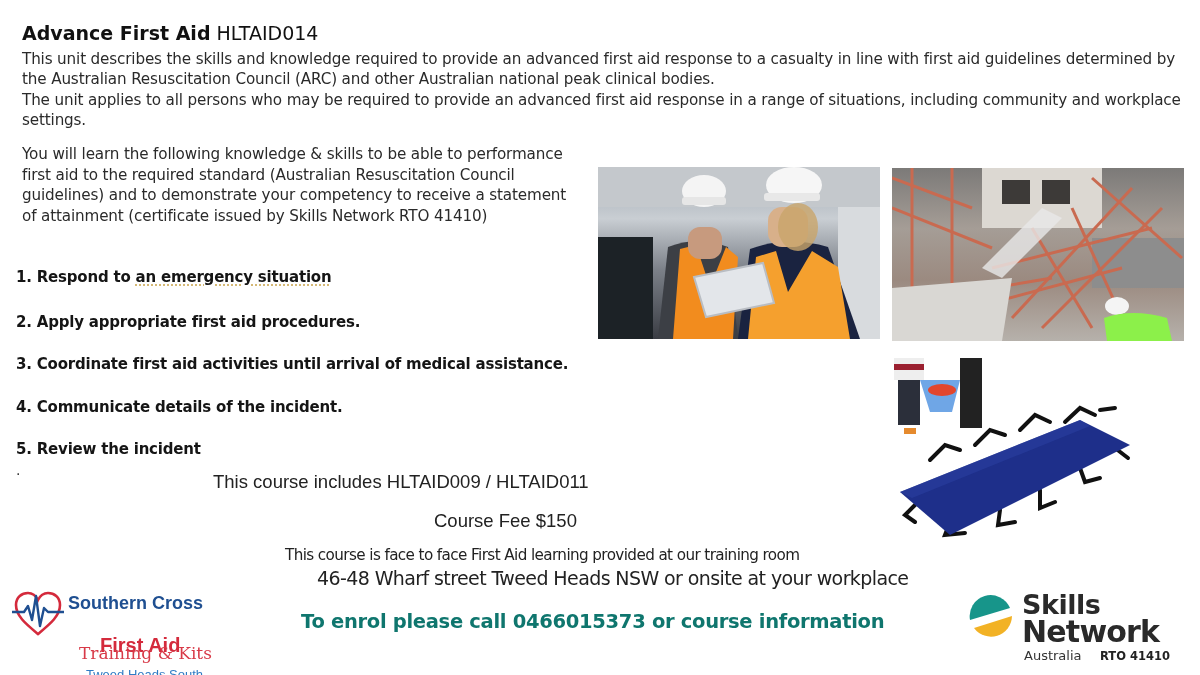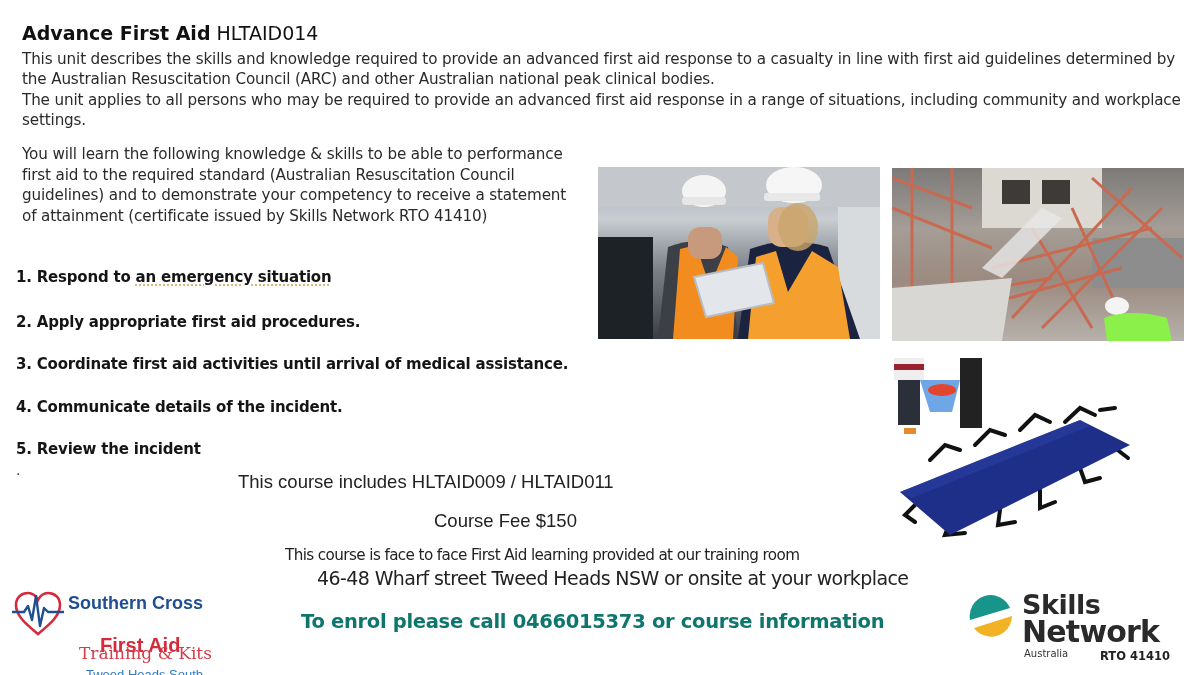--- a/index.html
+++ b/index.html
@@ -12,41 +12,41 @@
     #title .b { font-weight: bold; }
     #title .code { font-weight: normal; }
     .intro { left: 22px; width: 1160px; font-size: 15.2px; line-height: 20px; color: #2a2a2a; letter-spacing: -0.15px; }
     #intro1 { top: 49px; }
     #intro2 { top: 90px; }
     #learn { left: 22px; top: 144px; width: 560px; font-size: 15.2px; line-height: 20.5px; color: #2a2a2a; letter-spacing: -0.15px; }
     .outcome { left: 16px; font-size: 15px; font-weight: bold; color: #151515; white-space: nowrap; letter-spacing: -0.2px; }
     .spell { text-decoration: underline dotted #c7a34a; text-underline-offset: 3px; }
     .dot { left: 16px; top: 462px; font-size: 14px; color: #333; }
     .center { font-family: "Liberation Sans", sans-serif; color: #222; white-space: nowrap; }
-    #includes { left: 213px; top: 471px; font-size: 18.5px; margin-left: 25px; }
+    #includes { left: 213px; top: 471px; font-size: 18.5px; }
     #fee { left: 434px; top: 510px; font-size: 18.5px; }
     #info1 { left: 285px; top: 546px; font-size: 15.2px; font-family: "DejaVu Sans", sans-serif; letter-spacing: -0.6px; }
     #info2 { left: 317px; top: 567px; font-size: 19px; font-family: "DejaVu Sans", sans-serif; letter-spacing: -0.6px; }
     #enrol { left: 301px; top: 610px; font-size: 19.5px; font-weight: bold; color: #0f766e; white-space: nowrap; letter-spacing: -0.3px; }
 
     
     .photo { overflow: hidden; }
     #photo-workers { left: 598px; top: 167px; width: 282px; height: 172px; background: linear-gradient(180deg,#9aa3ad 0%,#c9ced3 30%,#7b8088 60%,#3a3d44 100%); }
     #photo-collapse { left: 892px; top: 168px; width: 292px; height: 173px; background: linear-gradient(180deg,#7c7a78 0%,#a59d96 35%,#9b8a80 65%,#b6b1ab 100%); }
     #photo-stretcher { left: 890px; top: 350px; width: 245px; height: 195px; }
     #sc-name1 { left: 68px; top: 593px; font-family: "Liberation Sans", sans-serif; font-weight: bold; font-size: 18px; color: #1f4f91; white-space: nowrap; }
     #sc-name2 { left: 100px; top: 634px; font-family: "Liberation Sans", sans-serif; font-weight: bold; font-size: 20px; color: #d42a3c; white-space: nowrap; }
     #sc-name3 { left: 79px; top: 643px; font-family: "DejaVu Serif", serif; font-size: 17px; color: #d83a48; white-space: nowrap; }
     #sc-name4 { left: 86px; top: 667px; font-family: "Liberation Sans", sans-serif; font-size: 13px; color: #2f7bc4; white-space: nowrap; }
 
     #sn-mark { left: 966px; top: 594px; width: 50px; height: 50px; }
     #sn-skills { left: 1022px; top: 590px; font-family: "DejaVu Sans", sans-serif; font-weight: bold; font-size: 27px; color: #2a2a2a; letter-spacing: -0.5px; line-height: 30px; white-space: nowrap; }
     #sn-network { left: 1022px; top: 617px; font-family: "DejaVu Sans", sans-serif; font-weight: bold; font-size: 30px; color: #2a2a2a; letter-spacing: -0.8px; line-height: 30px; white-space: nowrap; }
     #sn-tm { left: 1205px; top: 622px; font-size: 8px; color: #333; font-weight: bold; font-family: Liberation Mono, monospace; }
-    #sn-aus { left: 1024px; top: 648px; font-size: 10px; color: #333; white-space: nowrap; }
+    #sn-aus { left: 1024px; top: 648px; font-size: 13px; color: #333; white-space: nowrap; }
     #sn-rto { left: 1100px; top: 649px; font-size: 11.5px; font-weight: bold; color: #222; white-space: nowrap; }
   </style>
 </head>
 <body>
 
 <div id="title" class="abs">
   <span class="b">Advance First Aid</span>
   <span class="code">HLTAID014</span>
 </div>
 

